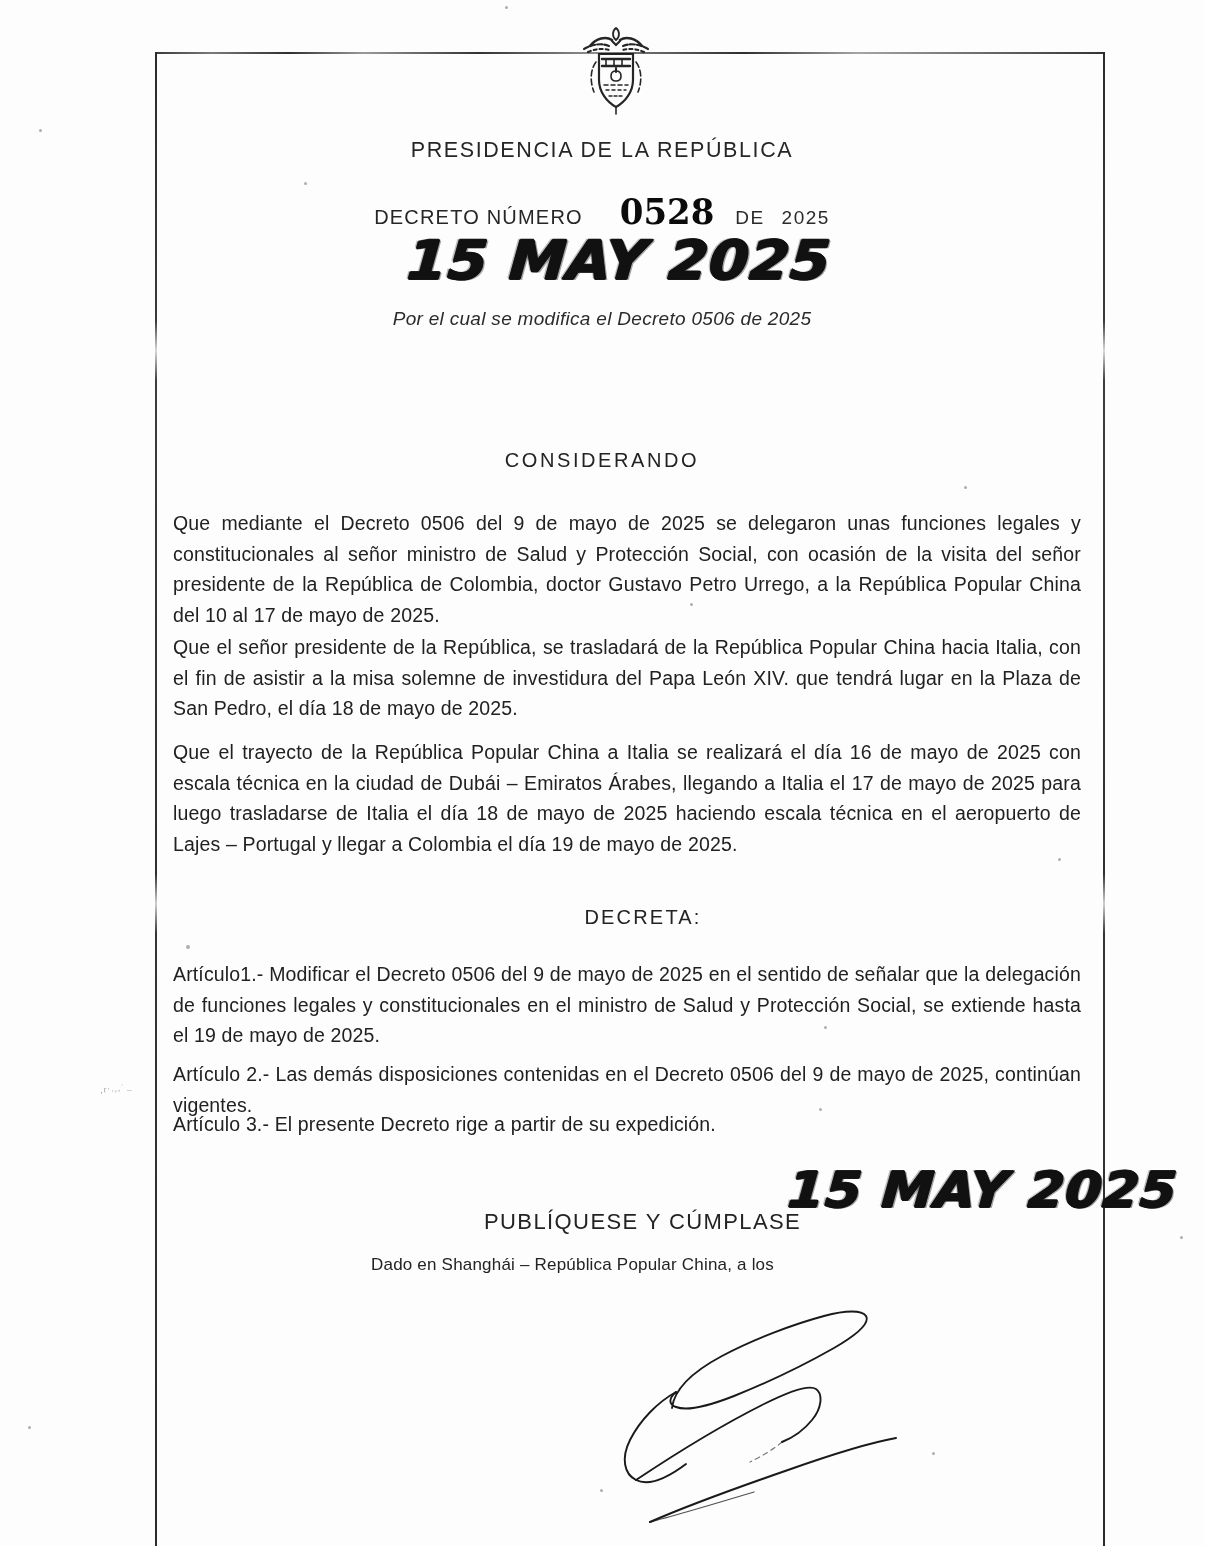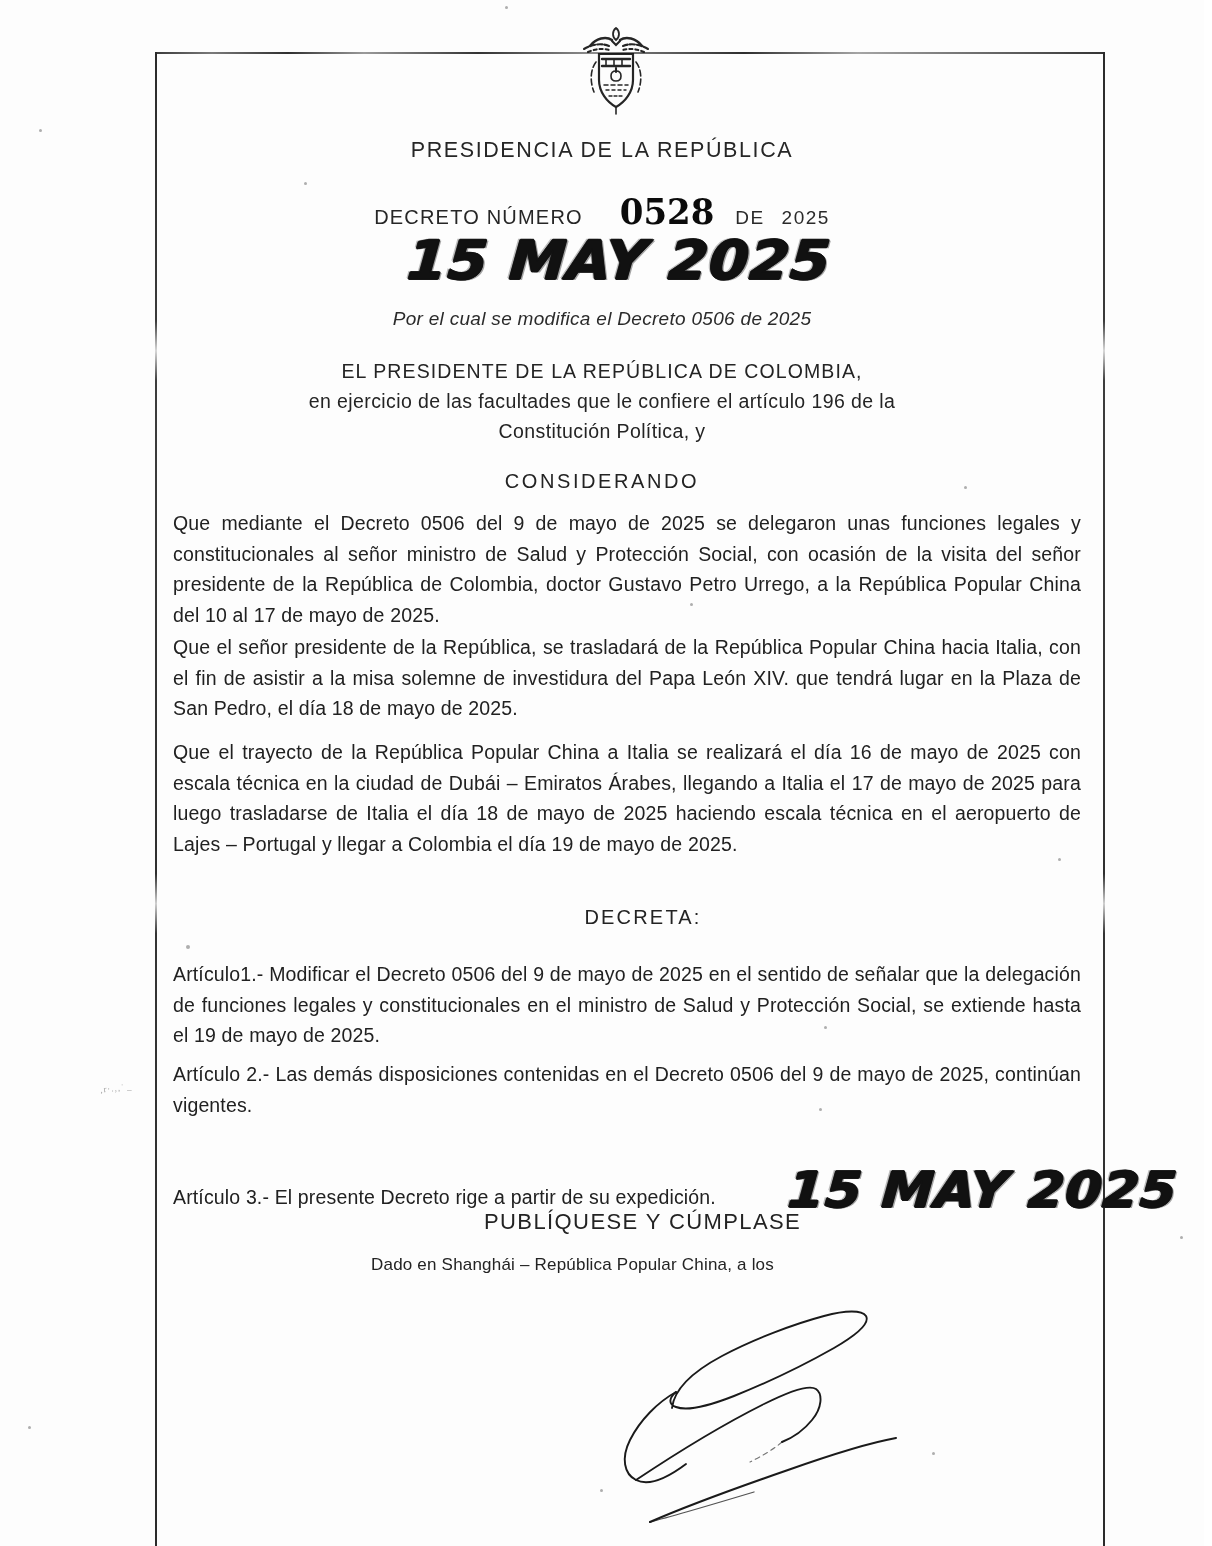--- a/index.html
+++ b/index.html
@@ -228,45 +228,40 @@
   </div>
 
   <div class="datestamp" id="datestamp-top">
     <span class="inner">15 MAY 2025</span>
   </div>
 
   <div class="center subtitle" style="top:308px;">
     <span>Por el cual se modifica el Decreto 0506 de 2025</span>
   </div>
 
-  <div class="center preamble" style="top:356px;">
-    <div class="l1">EL PRESIDENTE DE LA REPÚBLICA DE COLOMBIA,</div>
-    <div>en ejercicio de las facultades que le confiere el artículo 196 de la</div>
-    <div>Constitución Política, y</div>
-  </div>
-
-  <div class="center section-head" style="top:470px;">
+
+  <div class="center section-head" style="top:449px;">
     <span>CONSIDERANDO</span>
   </div>
 
   <div class="body-p" style="top:508px;">Que mediante el Decreto 0506 del 9 de mayo de 2025 se delegaron unas funciones legales y constitucionales al señor ministro de Salud y Protección Social, con ocasión de la visita del señor presidente de la República de Colombia, doctor Gustavo Petro Urrego, a la República Popular China del 10 al 17 de mayo de 2025.</div>
 
   <div class="body-p" style="top:632px;">Que el señor presidente de la República, se trasladará de la República Popular China hacia Italia, con el fin de asistir a la misa solemne de investidura del Papa León XIV. que tendrá lugar en la Plaza de San Pedro, el día 18 de mayo de 2025.</div>
 
   <div class="body-p" style="top:737px;">Que el trayecto de la República Popular China a Italia se realizará el día 16 de mayo de 2025 con escala técnica en la ciudad de Dubái – Emiratos Árabes, llegando a Italia el 17 de mayo de 2025 para luego trasladarse de Italia el día 18 de mayo de 2025 haciendo escala técnica en el aeropuerto de Lajes – Portugal  y llegar a Colombia el día 19 de mayo de 2025.</div>
 
   <div class="center section-head" style="top:906px; letter-spacing:2.2px;padding-left:41px;">
     <span>DECRETA:</span>
   </div>
 
   <div class="body-p" style="top:959px;">Artículo1.- Modificar el Decreto 0506 del 9 de mayo de 2025 en el sentido de señalar que la delegación de funciones legales y constitucionales en el ministro de Salud y Protección Social, se extiende hasta el 19 de mayo de 2025.</div>
 
   <div class="body-p" style="top:1059px;">Artículo 2.- Las demás disposiciones contenidas en el Decreto 0506 del 9 de mayo de 2025, continúan vigentes.</div>
 
-  <div class="body-p nojust" style="top:1182px;">Artículo 3.- El presente Decreto rige a partir de su expedición.</div>
+  <div class="body-p nojust" style="top:1109px;">Artículo 3.- El presente Decreto rige a partir de su expedición.</div>
 
   <div class="closing" style="position:absolute; left:484px; top:1209px;">
     <span>PUBLÍQUESE Y CÚMPLASE</span>
   </div>
 
   <div class="datestamp" id="datestamp-bottom">
     <span class="inner">15 MAY 2025</span>
   </div>
 
   <div class="dado" style="position:absolute; left:371px; top:1255px;">

